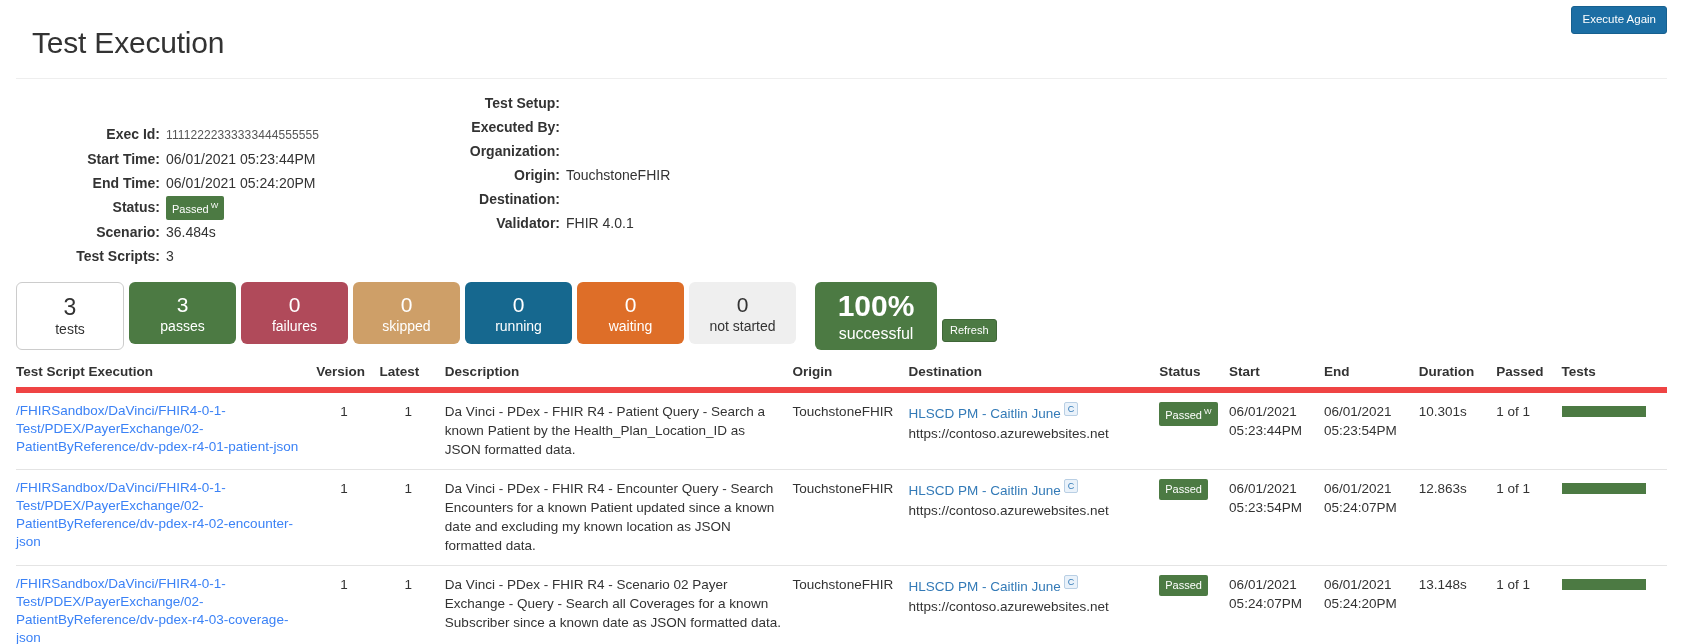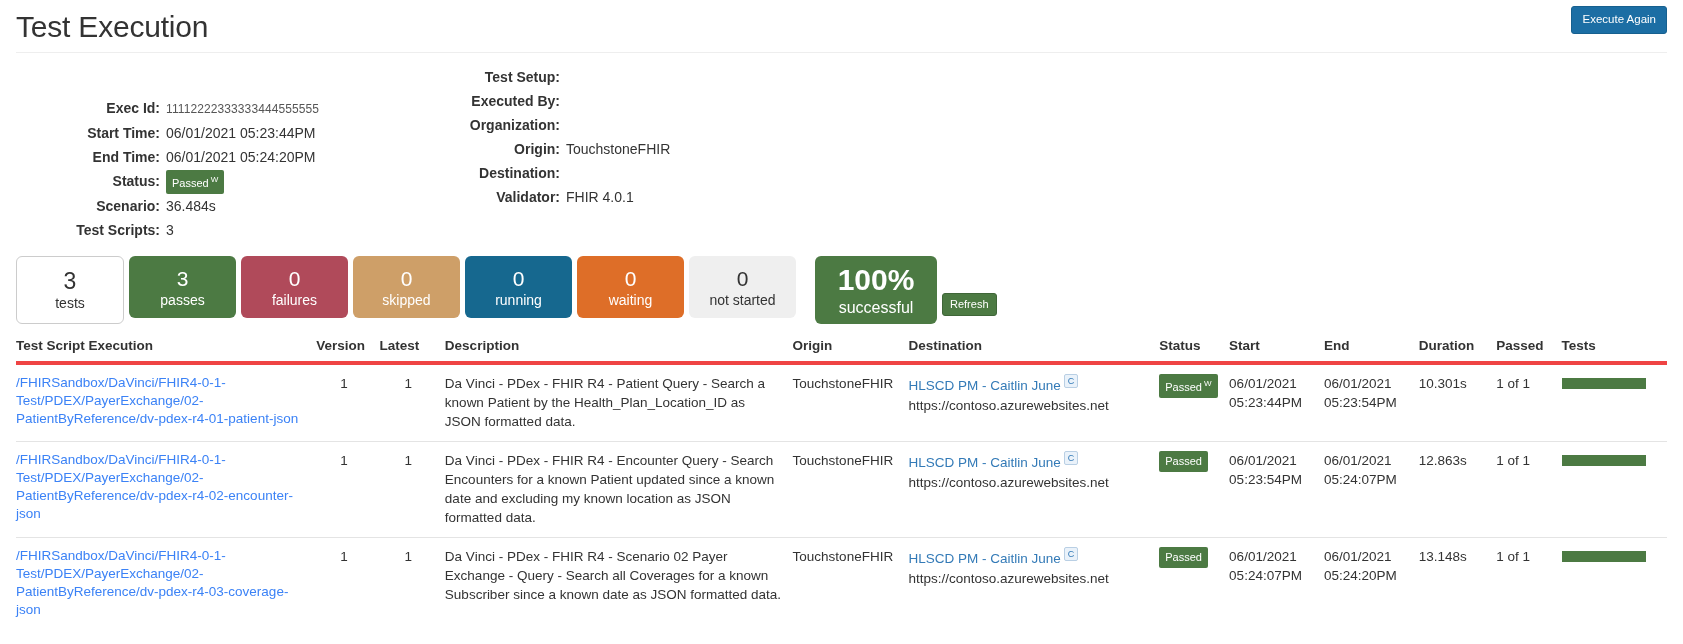--- a/index.html
+++ b/index.html
@@ -19,21 +19,21 @@
 
   
   .page-header {
     padding: 8px 16px 0 16px;
     position: relative;
   }
   .page-title {
     font-size: 30px;
     font-weight: 400;
     color: #333333;
-    margin: 0;
+    margin: 16px;
     line-height: 38px;
     letter-spacing: -0.2px;
   }
   .header-rule {
     border-bottom: 1px solid #eeeeee;
     margin-top: 6px;
   }
   .execute-again-btn {
     position: absolute;
     top: 6px;
@@ -161,21 +161,21 @@
     width: 100%;
     border-collapse: collapse;
     font-size: 13.5px;
   }
   table.exec-table thead th {
     text-align: left;
     font-weight: bold;
     font-size: 13.5px;
     color: #333333;
     padding: 0 8px 8px 0;
-    border-bottom: 4px solid #ef4444;
+    border-bottom: 6px solid #ef4444;
     vertical-align: bottom;
     white-space: nowrap;
   }
   table.exec-table tbody td {
     padding: 9px 8px 10px 0;
     border-top: 1px solid #e4e4e4;
     vertical-align: top;
     color: #333333;
     line-height: 19px;
   }

